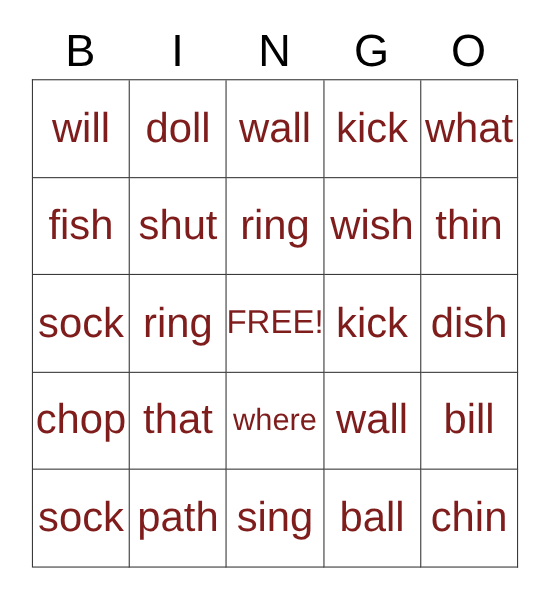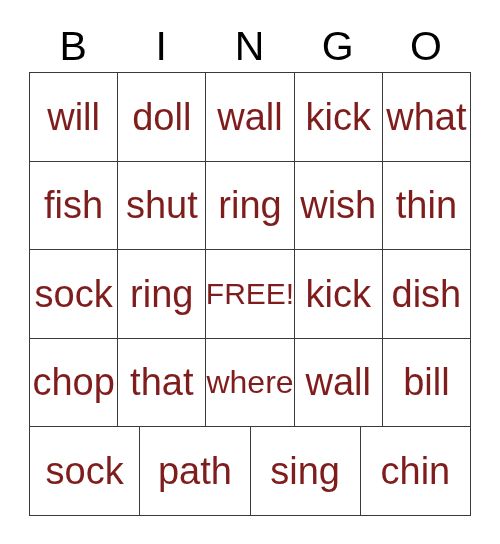--- a/index.html
+++ b/index.html
@@ -60,21 +60,21 @@
   .cell-text {
     font-size: 38px;
     line-height: 1;
     white-space: nowrap;
     color: #7f1d1d;
   }
   .cell-text.shrink-sm {
     font-size: 30px;
   }
   .cell-text.shrink-md {
-    font-size: 32px;
+    font-size: 28px;
   }
 </style>
 </head>
 <body>
 
 <div class="card">
 
   <div class="header-row">
     <div class="header-cell">B</div>
     <div class="header-cell">I</div>
@@ -161,18 +161,21 @@
       <div class="cell">
           <span class="cell-text">sock</span>
         </div>
       <div class="cell">
           <span class="cell-text">path</span>
         </div>
       <div class="cell">
           <span class="cell-text">sing</span>
         </div>
       <div class="cell">
+          <span class="cell-text">ball</span>
+        </div>
+      <div class="cell">
           <span class="cell-text">chin</span>
         </div>
     </div>
 
   </div>
 </div>
 
 </body></html>

